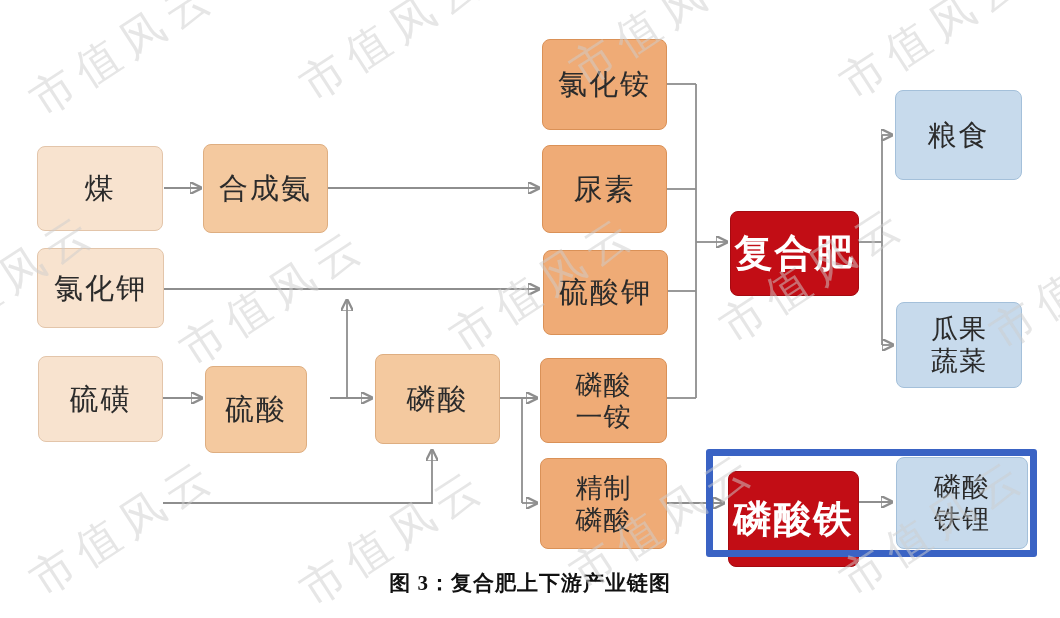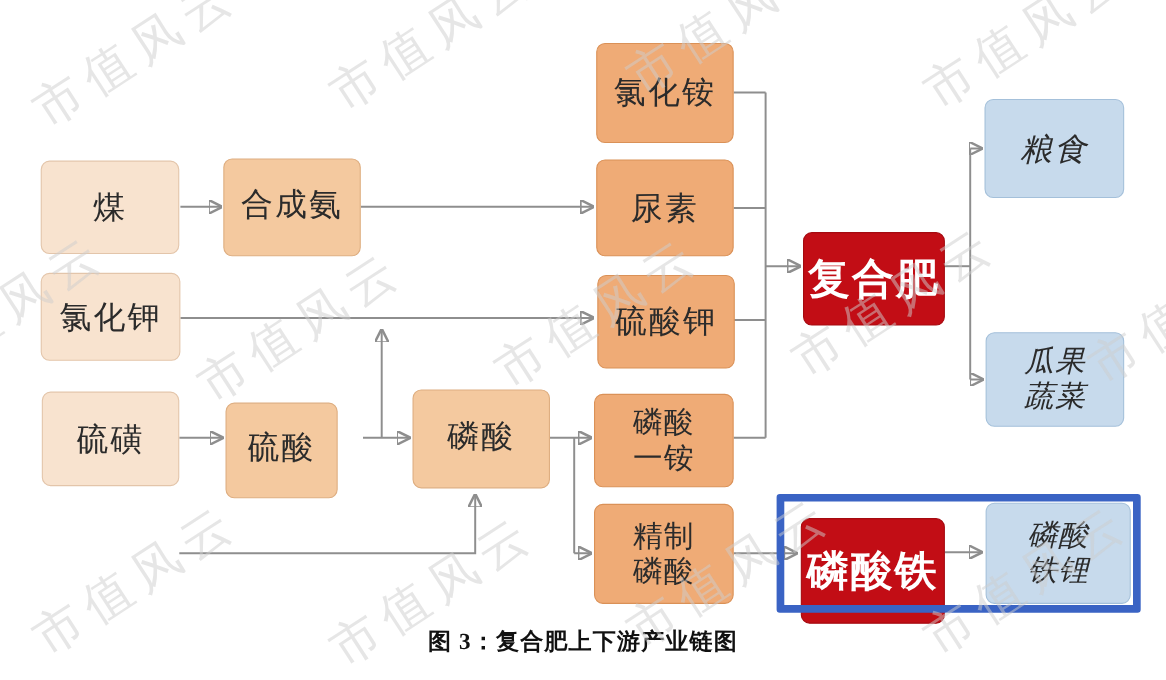--- a/index.html
+++ b/index.html
@@ -13,25 +13,25 @@
 
   .node{
     position:absolute;z-index:2;box-sizing:border-box;
     display:flex;align-items:center;justify-content:center;
     border-radius:8px;text-align:right;
     color:var(--text_dark);font-size:29px;letter-spacing:2px;
   }
   .node .lbl{white-space:pre-line;line-height:1.18;}
   .node.twoline{font-size:27px;letter-spacing:1px;}
   .t1{background:var(--t1_fill);border:1.5px solid var(--t1_border);}
-  .t2{background:var(--t2_fill);border:1.5px solid var(--t2_border);font-family:Liberation Mono, monospace;}
+  .t2{background:var(--t2_fill);border:1.5px solid var(--t2_border);}
   .t3{background:var(--t3_fill);border:1.5px solid var(--t3_border);}
   .red{background:var(--red_fill);border:1.5px solid var(--red_border);
        color:var(--text_light);font-weight:bold;font-size:38px;margin-top:12px;}
-  .blue{background:var(--blue_fill);border:1.5px solid var(--blue_border);font-style:italic;}
+  .blue{background:var(--blue_fill);border:1.5px solid var(--blue_border);}
 
   .highlight-rect{
     position:absolute;z-index:3;box-sizing:border-box;
     left:706px;top:449px;width:331px;height:108px;
     border:7px solid var(--highlight);border-radius:3px;
     background:transparent;pointer-events:none;
   }
   .caption{
     position:absolute;z-index:2;left:0;top:569px;width:1060px;
     text-align:center;font-family:"Liberation Serif","DejaVu Serif",serif;

